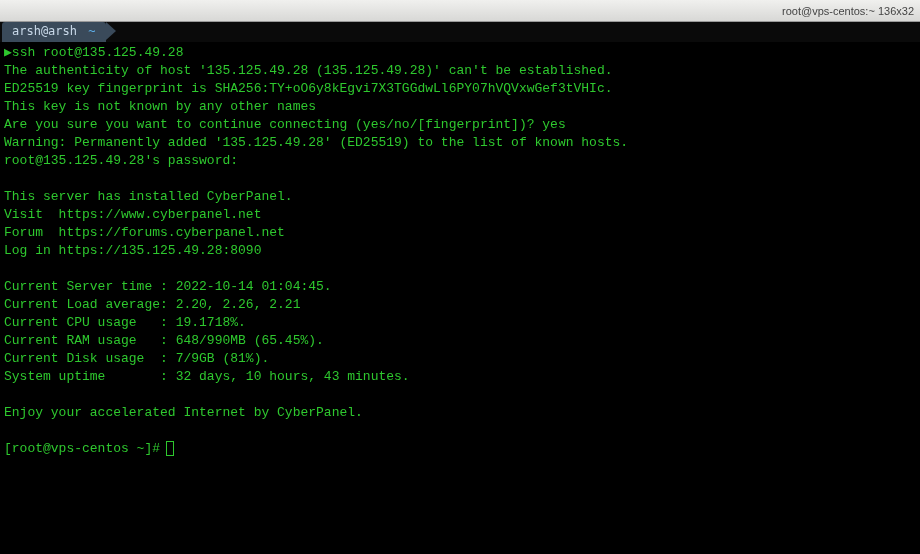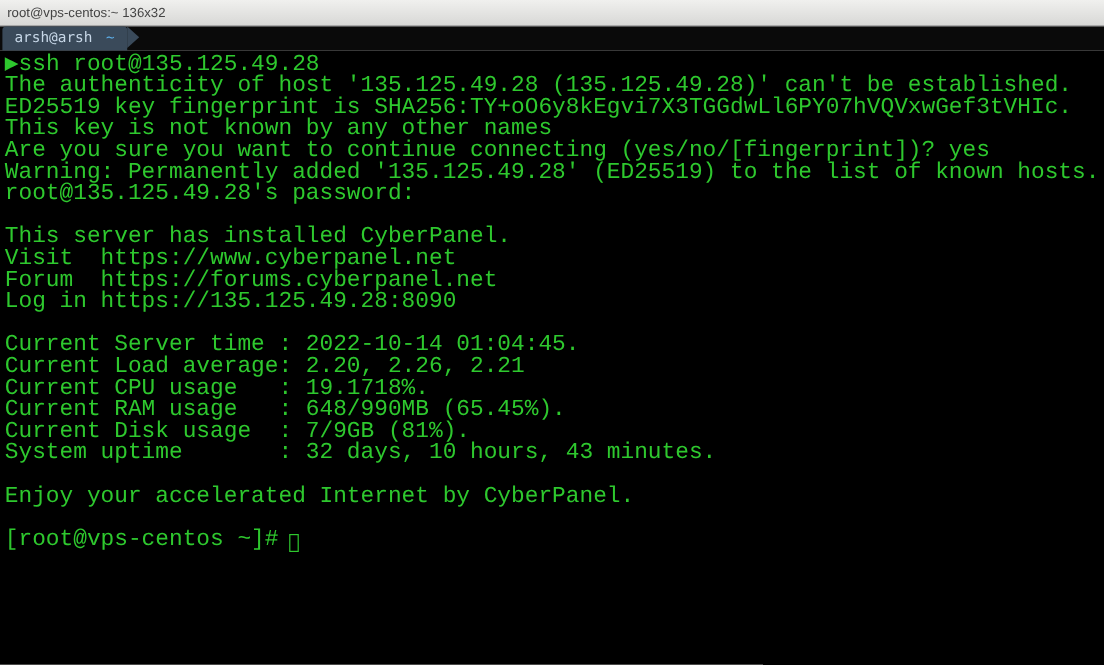--- a/index.html
+++ b/index.html
@@ -9,21 +9,21 @@
       background: #e8e8e6;
       font-family: monospace;
       overflow: hidden;
     }
     .titlebar {
       height: 22px;
       background: linear-gradient(to bottom, #f0f0ee, #d8d8d6);
       border-bottom: 1px solid #999;
       display: flex;
       align-items: center;
-      justify-content: flex-start;
+      justify-content: flex-end;
       padding: 0 6px;
       font-family: sans-serif;
       font-size: 11px;
       color: #444;
     }
     .tabbar {
       height: 20px;
       background: #0a0a0a;
       display: flex;
       padding-left: 2px;
@@ -50,21 +50,21 @@
       border-bottom: 9px solid transparent;
     }
     .tab-home {
       color: #5daee8;
       padding-left: 4px;
     }
     .terminal {
       background: #000;
       color: #2ec82e;
       font-family: "Courier New", monospace;
-      font-size: 19px;
+      font-size: 13px;
       line-height: 18px;
       padding: 2px 4px;
       height: calc(554px - 22px - 20px);
       white-space: pre;
       overflow: hidden;
     }
     .cursor {
       display: inline-block;
       width: 8px;
       height: 15px;

